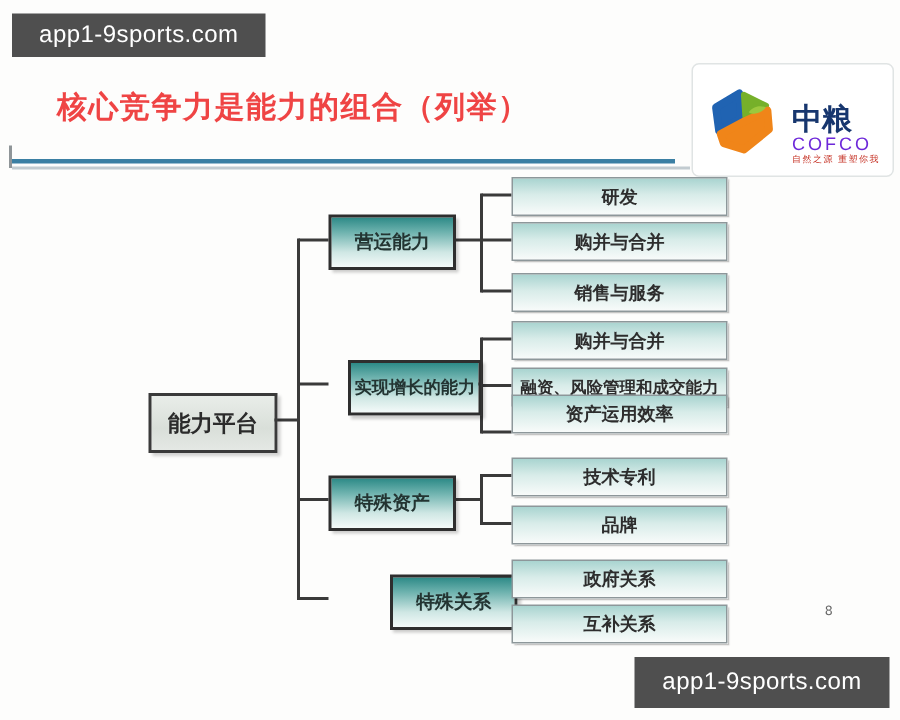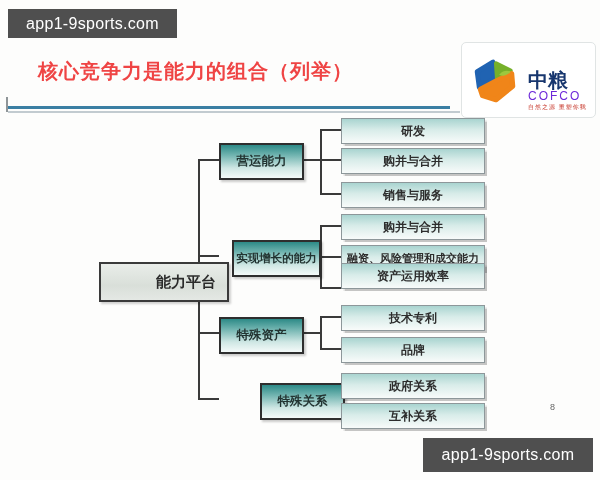--- a/index.html
+++ b/index.html
@@ -101,21 +101,21 @@
 <div class="abs hline" style="left:321px;top:159px;width:20px;height:2px;"></div>
 <div class="abs hline" style="left:321px;top:193px;width:20px;height:2px;"></div>
 <div class="abs hline" style="left:321px;top:225px;width:20px;height:2px;"></div>
 <div class="abs hline" style="left:321px;top:256px;width:20px;height:2px;"></div>
 <div class="abs hline" style="left:321px;top:287px;width:20px;height:2px;"></div>
 <div class="abs hline" style="left:321px;top:316px;width:20px;height:2px;"></div>
 <div class="abs hline" style="left:321px;top:348px;width:20px;height:2px;"></div>
 <div class="abs hline" style="left:321px;top:384px;width:20px;height:2px;"></div>
 <div class="abs hline" style="left:321px;top:414px;width:20px;height:2px;"></div>
 
-<div class="abs box root-box" style="left:99px;top:262px;width:82px;height:36px;padding-left:44px;">能力平台</div>
+<div class="abs box root-box" style="left:99px;top:262px;width:82px;height:36px;">能力平台</div>
 
 <div class="abs box branch-box" style="left:219px;top:143px;width:81px;height:33px;">营运能力</div>
 <div class="abs box branch-box" style="left:218px;top:240px;width:85px;height:33px;font-size:11.5px;margin-left:14px;">实现增长的能力</div>
 <div class="abs box branch-box" style="left:219px;top:317px;width:81px;height:33px;text-align:right;">特殊资产</div>
 <div class="abs box branch-box" style="left:219px;top:383px;width:81px;height:33px;margin-left:41px;">特殊关系</div>
 
 <div class="abs box leaf-box" style="left:341px;top:118px;width:142px;height:24px;">研发</div>
 <div class="abs box leaf-box" style="left:341px;top:148px;width:142px;height:24px;">购并与合并</div>
 <div class="abs box leaf-box" style="left:341px;top:182px;width:142px;height:24px;">销售与服务</div>
 

